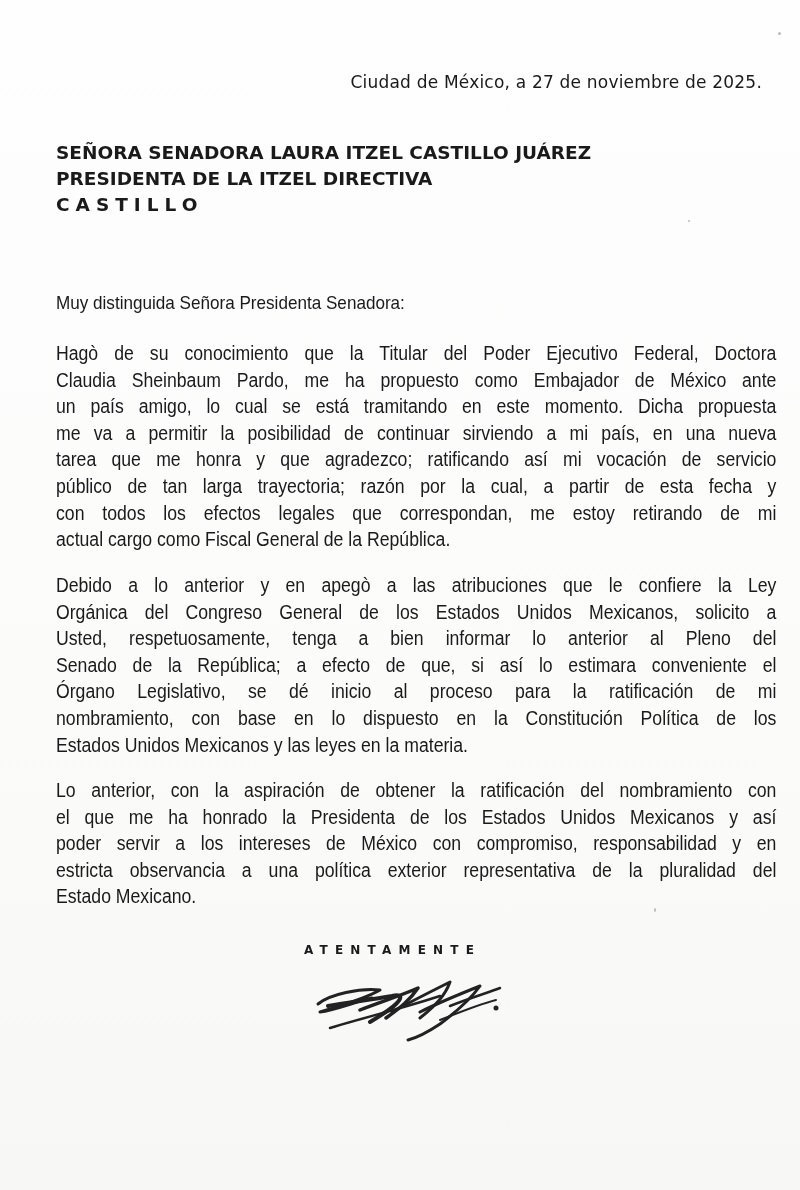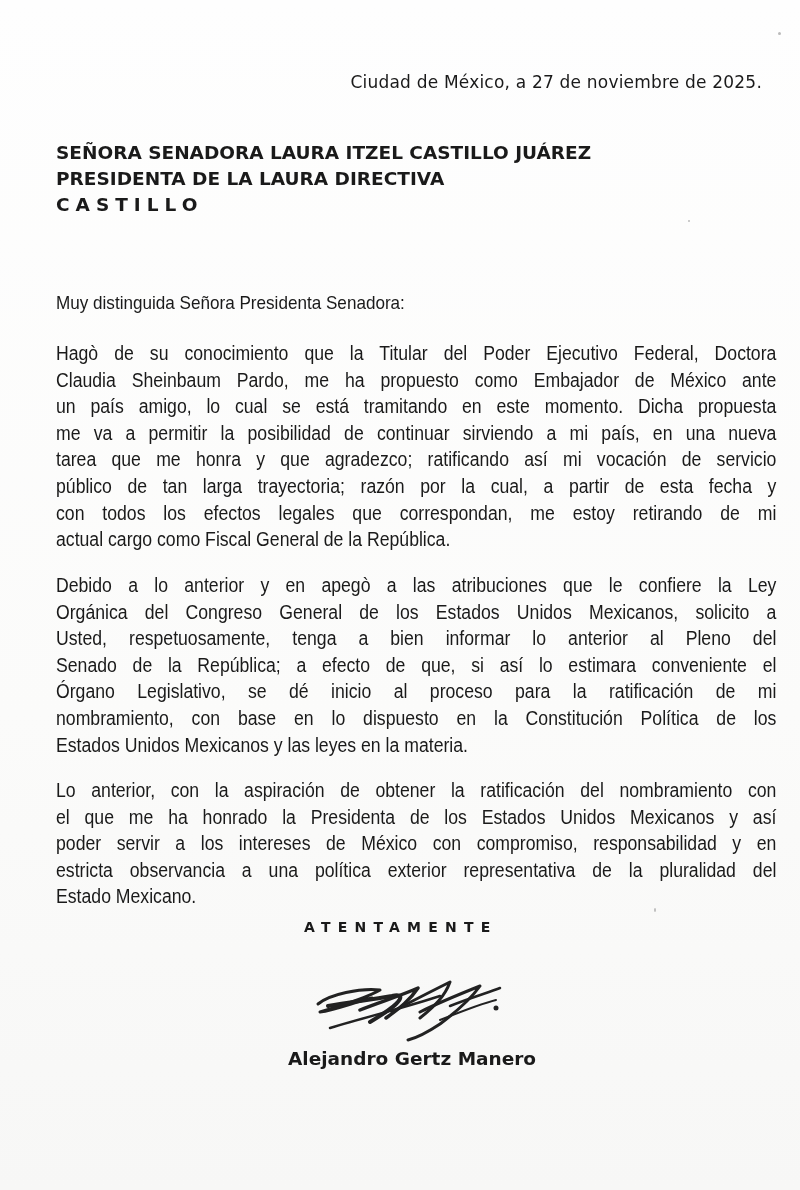--- a/index.html
+++ b/index.html
@@ -39,44 +39,44 @@
     font-size: 19.5px; line-height: 26.6px;
     transform: scaleX(0.905); transform-origin: left top;
     text-align: justify;
   }
   .para .line { display: block; white-space: nowrap; text-align: justify; text-align-last: justify; }
   .para .line.last { text-align-last: left; }
   .p1 { top: 340px; }
   .p2 { top: 572px; }
   .p3 { top: 777px; }
   .closing {
-    position: absolute; left: 304px; top: 919px;
+    position: absolute; left: 304px; top: 943px;
     font-family: "DejaVu Sans", sans-serif;
-    font-weight: bold; font-size: 14px; letter-spacing: 7.2px;
+    font-weight: bold; font-size: 12px; letter-spacing: 7.2px;
   }
   .signature {
     position: absolute; left: 300px; top: 966px; width: 230px; height: 80px;
   }
   .signer {
     position: absolute; left: 288px; top: 1048px;
     font-family: "DejaVu Sans", sans-serif;
     font-weight: bold; font-size: 18.5px;
   }
   .speck { position: absolute; background: #bbb; border-radius: 50%; }
 </style>
 </head>
 <body>
 
 <div class="page">
 
   <div class="date">Ciudad de México, a 27 de noviembre de 2025.</div>
 
   <div class="addressee">
     <div>SEÑORA SENADORA LAURA ITZEL CASTILLO JUÁREZ</div>
-    <div>PRESIDENTA DE LA LAURA DIRECTIVA</div>
+    <div>PRESIDENTA DE LA ITZEL DIRECTIVA</div>
     <div class="presente">CASTILLO</div>
   </div>
 
   <div class="salutation">Muy distinguida Señora Presidenta Senadora:</div>
 
   <div class="para p1">
     <span class="line">Hagò de su conocimiento que la Titular del Poder Ejecutivo Federal, Doctora</span>
     <span class="line">Claudia Sheinbaum Pardo, me ha propuesto como Embajador de México ante</span>
     <span class="line">un país amigo, lo cual se está tramitando en este momento.  Dicha propuesta</span>
     <span class="line">me va a permitir la posibilidad de continuar sirviendo a mi país, en una nueva</span>
@@ -113,18 +113,17 @@
       <path d="M60 44 C 80 36, 100 30, 118 22 C 110 34, 100 42, 86 52" stroke-width="3.5"></path>
       <path d="M92 46 C 110 36, 130 26, 150 16 C 145 30, 135 40, 120 52" stroke-width="3"></path>
       <path d="M30 62 C 70 50, 110 40, 140 30" stroke-width="2.5"></path>
       <path d="M120 46 C 140 36, 160 28, 180 20 C 170 34, 156 46, 140 58 C 128 66, 116 72, 108 74" stroke-width="3"></path>
       <path d="M150 40 C 170 32, 190 26, 200 22" stroke-width="2.5"></path>
       <path d="M140 54 C 160 46, 180 38, 196 34" stroke-width="2"></path>
     </g>
     <circle cx="196" cy="42" r="2.5" fill="#222"></circle>
   </svg>
 
-  <div class="signer">Alejandro Gertz Manero</div>
 
   <div class="speck" style="left:778px;top:32px;width:3px;height:3px;"></div>
   <div class="speck" style="left:654px;top:908px;width:2px;height:4px;"></div>
   <div class="speck" style="left:688px;top:220px;width:2px;height:2px;"></div>
 </div>
 
 </body></html>

